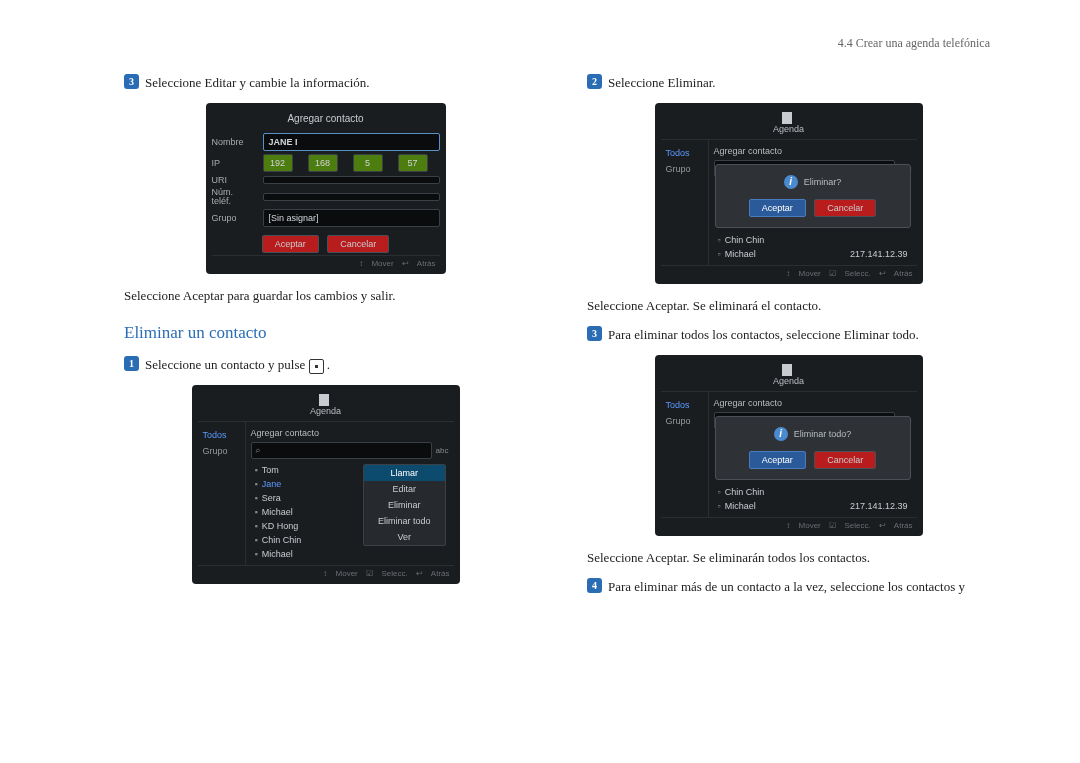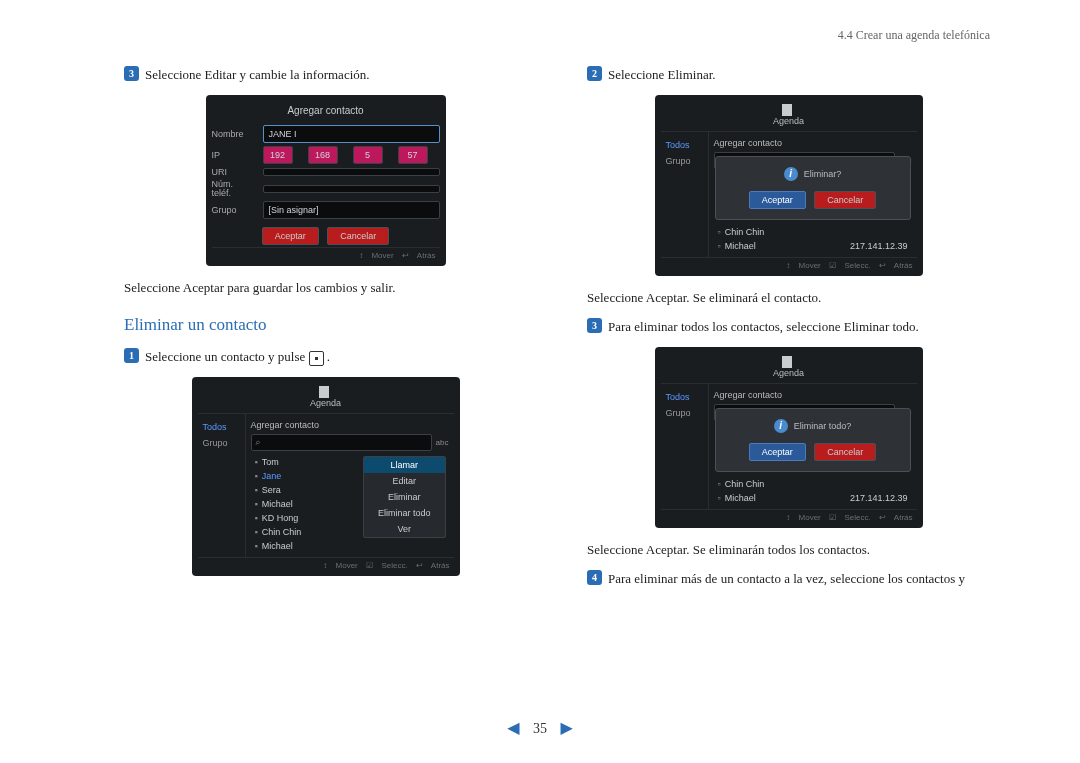--- a/index.html
+++ b/index.html
@@ -1,39 +1,39 @@
 <!DOCTYPE html>
 <html><head>
 <meta charset="utf-8">
 <style>
 * { margin: 0; padding: 0; box-sizing: border-box; }
 body { font-family: Georgia, 'Times New Roman', serif; background: #fff; color: #222; width: 1080px; height: 763px; overflow: hidden; }
-.page { padding: 28px 90px 0 124px; position: relative; height: 757px; }
+.page { padding: 36px 90px 0 124px; position: relative; height: 757px; }
 .header-line { text-align: right; font-size: 12px; color: #666; margin-bottom: 22px; }
 .columns { display: flex; gap: 60px; }
 .col { flex: 1; }
 .step-line { font-size: 13px; line-height: 1.5; margin: 0 0 10px 0; display: flex; align-items: flex-start; }
 .step-line.keep { display: block; text-indent: 0; }
 .step-num { display: inline-flex; align-items: center; justify-content: center; width: 15px; height: 15px; border-radius: 3px; background: #2b6db5; color: #fff; font-size: 10px; font-weight: bold; margin-right: 6px; flex-shrink: 0; margin-top: 1px; }
 .step-text { flex: 1; }
 .justify { text-align: justify; }
 .section-title { color: #2b6db5; font-size: 17px; margin: 18px 0 12px 0; }
 .inline-icon { display: inline-block; width: 15px; height: 15px; border: 1px solid #333; border-radius: 2px; vertical-align: middle; position: relative; }
 .inline-icon::after { content: ''; position: absolute; width: 3px; height: 3px; background: #333; top: 5px; left: 5px; }
 
 
 .device { background: #1a1d20; border-radius: 4px; padding: 6px; font-family: Arial, sans-serif; font-size: 9px; color: #b8bcc0; margin: 8px auto 12px auto; }
 .dev-sm { width: 240px; }
 .dev-lg { width: 268px; }
 .dev-title { text-align: center; color: #c8ccd0; padding: 4px 0 6px 0; font-size: 10px; }
 .dev-row { display: flex; align-items: center; margin: 3px 0; gap: 15px; }
 .dev-label { width: 36px; font-size: 9px; color: #aaa; }
 .dev-input { flex: 1; background: #0a0c0e; border: 1px solid #3a4045; border-radius: 2px; padding: 3px 5px; color: #d0d4d8; font-size: 9px; }
-.dev-input.active { border-color: #5a90c8; }
-.dev-ipseg { width: 30px; background: #be185d; border: 1px solid #3a4045; border-radius: 2px; padding: 3px 0; color: #d0d4d8; text-align: center; font-size: 9px; }
+.dev-input.active { border-color: #5a90c8; font-weight: bold; }
+.dev-ipseg { width: 30px; background: #4d7c0f; border: 1px solid #3a4045; border-radius: 2px; padding: 3px 0; color: #d0d4d8; text-align: center; font-size: 9px; }
 .dev-btns { text-align: center; padding: 5px 0 2px 0; }
 .dev-btn { display: inline-block; background: #b91c1c; border: 1px solid #4a5055; border-radius: 2px; padding: 3px 12px; color: #c8ccd0; font-size: 9px; margin: 0 3px; }
 .dev-btn.primary { background: #2a5a9a; border-color: #4a7abf; color: #fff; }
 .dev-footer { font-size: 8px; color: #6a6e72; text-align: right; padding: 3px 4px 0 4px; border-top: 1px solid #2a2e32; }
 .dev-footer span { margin-left: 6px; }
 
 
 .agenda-top { display: flex; align-items: center; padding: 3px 0 5px 0; flex-direction: column; }
 .agenda-cols { display: flex; border-top: 1px solid #2a2e32; }
 .agenda-side { width: 48px; border-right: 1px solid #2a2e32; padding: 5px 0; }
@@ -274,18 +274,13 @@
 
       <div class="step-line keep">Seleccione Aceptar. Se eliminarán todos los contactos.</div>
 
       <div class="step-line">
         <span class="step-num">4</span>
         <span class="step-text justify">Para eliminar más de un contacto a la vez, seleccione los contactos y</span>
       </div>
     </div>
   </div>
 
-  <div class="pager">
-    <span class="pager-arrow">◀</span>
-    <span>35</span>
-    <span class="pager-arrow">▶</span>
-  </div>
 </div>
 
 </body></html>

